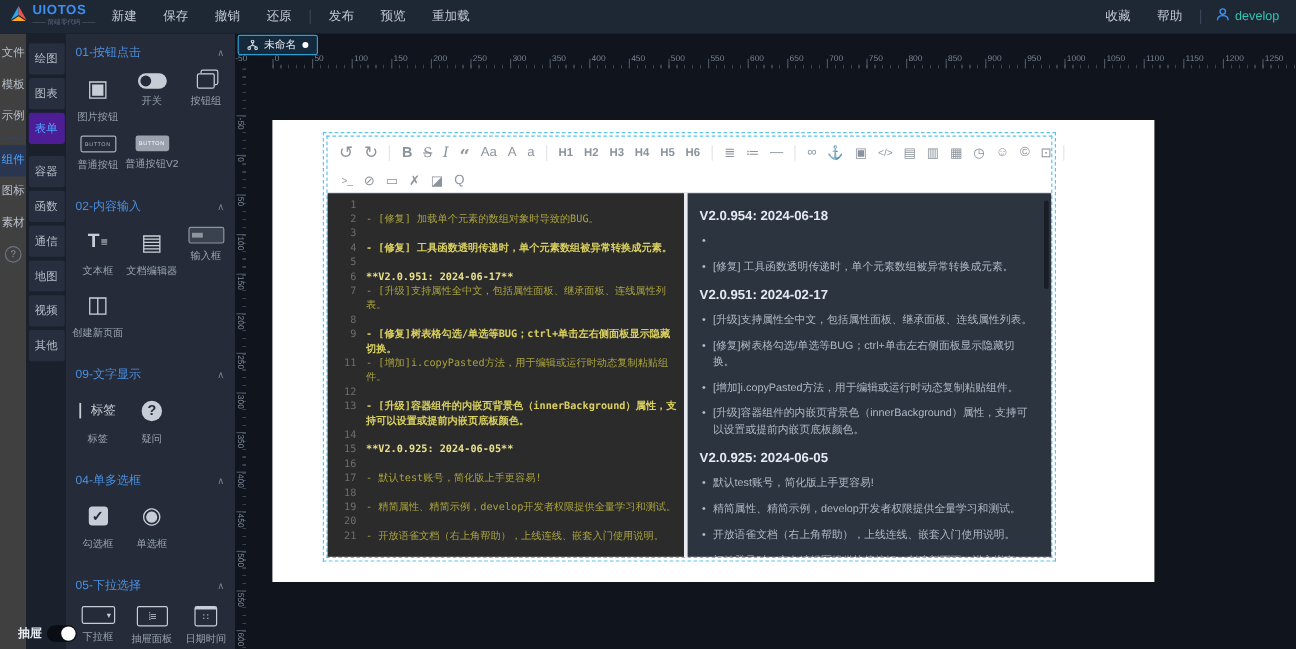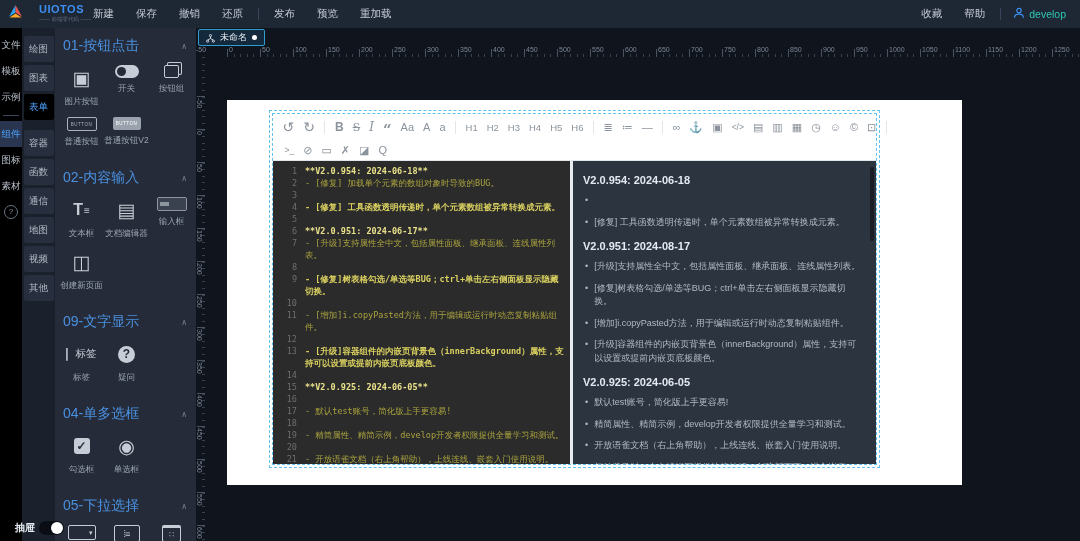--- a/index.html
+++ b/index.html
@@ -1,46 +1,46 @@
 <!DOCTYPE html>
 <html><head>
 <meta charset="utf-8">
 <style>
   html,body{margin:0;padding:0}
   body{width:1080px;height:541px;position:relative;overflow:hidden;background:#0f141d;
        font-family:"Liberation Sans",sans-serif;-webkit-font-smoothing:antialiased}
   
   .topbar{position:absolute;top:0;left:0;right:0;height:28px;background:#1e2734;display:flex;align-items:center;z-index:9}
-  .brand{display:flex;align-items:flex-start;gap:16px;padding-left:8px;width:74px}
+  .brand{display:flex;align-items:flex-end;gap:4px;padding-left:8px;width:74px}
   .brand-col{display:flex;flex-direction:column;line-height:10px}
   .brand-name{color:#3d8ef0;font-weight:bold;font-size:11px;letter-spacing:.5px}
   .brand-tag{font-size:5.5px;color:#5f6b80;white-space:nowrap}
   .brand-tag::before{content:"—— ";}.brand-tag::after{content:" ——";}
   .menu{display:flex;align-items:center}
   .menu-item{padding:0 11px;font-size:10.5px;color:#c3c9d4;cursor:pointer;white-space:nowrap}
   .vdiv{width:1px;height:12px;background:#39435a;margin:0 4px}
   .topbar-right{margin-left:auto;display:flex;align-items:center;padding-right:14px}
   .user{display:flex;align-items:center;gap:4px;padding-left:8px}
   .user-name{color:#2fc7b5;font-size:10.5px}
   
-  .rail1{position:absolute;top:28px;left:0;width:22px;bottom:0;background:#000000;display:flex;flex-direction:column;align-items:stretch;padding-top:4px}
+  .rail1{position:absolute;top:28px;left:0;width:22px;bottom:0;background:#404040;display:flex;flex-direction:column;align-items:stretch;padding-top:4px}
   .rail1-item{height:26px;display:flex;align-items:center;justify-content:center;font-size:9.5px;color:#b9c0cb;cursor:pointer;text-align:center;line-height:10px}
   .rail1-item.active{color:#4da3ff;background:#2a3550}
   .rail1-item.circ{color:#8a93a0}
   .rail1-item.circ span{width:12px;height:12px;border:1px solid #6b7382;border-radius:50%;font-size:8px;display:flex;align-items:center;justify-content:center}
   .r1-div{height:1px;background:#39435a;margin:5px 3px}
   .rail2{position:absolute;top:28px;left:22px;width:33px;bottom:0;background:#1a202c;padding-top:8px}
   .rail2-item{width:30px;height:26px;margin:0 auto 3px;border-radius:2px;background:#272e3d;display:flex;align-items:center;justify-content:center;font-size:9.5px;color:#b6bdc8;cursor:pointer}
-  .rail2-item.active{color:#4da3ff;background:#000000}
+  .rail2-item.active{color:#4da3ff;background:#4c1d95}
   .rail2-item.gap{margin-top:10px}
   
   .palette{position:absolute;top:28px;left:55px;width:141px;bottom:0;background:#252b38;overflow:hidden}
   .p-sec{margin-bottom:12px}
   .p-head{display:flex;justify-content:space-between;align-items:center;padding:9px 9px 0 8px}
-  .p-title{color:#4a90e0;font-size:14px}
+  .p-title{color:#4a90e0;font-size:10px}
   .p-chev{color:#7a8494;font-size:8px}
   .p-grid{display:grid;grid-template-columns:repeat(3,1fr);row-gap:9px;padding:10px 2px 0 4px}
   .p-item{display:flex;flex-direction:column;align-items:center;cursor:pointer}
   .p-label{font-size:8.5px;color:#9aa3b0;margin-top:5px;white-space:nowrap}
   .pi{height:26px;display:flex;align-items:center;justify-content:center;color:#c7cdd6}
   .pi-pic{font-size:19px}
   .pi-switch{width:24px;height:13px;border-radius:7px;background:#c7cdd6;position:relative}
   .pi-switch::before{content:"";position:absolute;left:2px;top:2px;width:9px;height:9px;border-radius:50%;background:#252b38}
   .pi-stack{width:13px;height:11px;border:1.5px solid #c7cdd6;border-radius:2px;box-shadow:3px -3px 0 -1px #252b38,3px -3px 0 0 #c7cdd6}
   .pi-btn{width:28px;height:12px;border:1px solid #aab2bc;border-radius:2px;font-size:4.5px;color:#aab2bc;letter-spacing:.5px}
@@ -85,21 +85,21 @@
   .editor{position:absolute;left:45px;top:13px;width:605px;height:352px;background:#fff;box-sizing:border-box;
           border:1px dashed #5fc2ec;outline:1px dashed #5fc2ec;outline-offset:2px}
   .tb1{height:26px;display:flex;align-items:center;padding:0 5px}
   .tb2{height:20px;display:flex;align-items:center;padding:0 7px;border-bottom:1px solid #e2e6ea}
   .tb-icon{color:#8b939c;font-size:11px;padding:0 4.5px;cursor:pointer;white-space:nowrap}
   .sep{width:1px;height:13px;background:#e2e6ea;margin:0 5px;flex:none}
   .bold{font-weight:bold;font-size:12px}
   .strike{text-decoration:line-through;font-family:"DejaVu Serif",serif}
   .ital{font-style:italic;font-family:"DejaVu Serif",serif;font-size:12px}
   .quote{font-family:"DejaVu Serif",serif;font-weight:bold;font-size:15px;line-height:6px;padding-top:6px}
-  .hx{font-weight:normal;font-size:9.5px}
+  .hx{font-weight:bold;font-size:9.5px}
   .small{font-size:8.5px}
   .big{font-size:14px}
   .ed-body{display:flex;height:303px}
   .src{width:297px;flex:none;background:#2b2b2b;overflow:hidden;padding-top:4px;
        font-family:"DejaVu Sans Mono",monospace;font-size:8.5px;line-height:12px}
   .row{display:flex}
   .ln{width:24px;flex:none;text-align:right;padding-right:8px;color:#6e6e6e}
   .lt{flex:1;padding-right:6px;color:#a9a23e;word-break:break-all;min-height:12px}
   .lt.head{color:#e9e18a;font-weight:bold}
   .lt.strong{color:#d9d060;font-weight:bold}
@@ -434,21 +434,20 @@
           <span class="tb-icon">⊘</span>
           <span class="tb-icon">▭</span>
           <span class="tb-icon">✗</span>
           <span class="tb-icon">◪</span>
           <span class="tb-icon">Q</span>
         </div>
       <div class="ed-body">
         <div class="src" id="src">
             <div class="row">
               <div class="ln">1</div>
-              <div class="lt head">**V2.0.954: 2024-06-18**</div>
             </div>
             <div class="row">
               <div class="ln">2</div>
               <div class="lt">- [修复] 加载单个元素的数组对象时导致的BUG。</div>
             </div>
             <div class="row">
               <div class="ln">3</div>
               <div class="lt"></div>
             </div>
             <div class="row">
@@ -467,24 +466,20 @@
               <div class="ln">7</div>
               <div class="lt">- [升级]支持属性全中文，包括属性面板、继承面板、连线属性列表。</div>
             </div>
             <div class="row">
               <div class="ln">8</div>
               <div class="lt"></div>
             </div>
             <div class="row">
               <div class="ln">9</div>
               <div class="lt strong">- [修复]树表格勾选/单选等BUG；ctrl+单击左右侧面板显示隐藏切换。</div>
-            </div>
-            <div class="row">
-              <div class="ln">10</div>
-              <div class="lt"></div>
             </div>
             <div class="row">
               <div class="ln">11</div>
               <div class="lt">- [增加]i.copyPasted方法，用于编辑或运行时动态复制粘贴组件。</div>
             </div>
             <div class="row">
               <div class="ln">12</div>
               <div class="lt"></div>
             </div>
             <div class="row">
@@ -528,21 +523,21 @@
         <div class="pv" id="pv">
           <div class="pv-scroll"></div>
         <div class="pv-h">V2.0.954: 2024-06-18</div>
             <div class="pv-li">
               <span class="blt">•</span>
             </div>
             <div class="pv-li">
               <span class="blt">•</span>
               <span>[修复] 工具函数透明传递时，单个元素数组被异常转换成元素。</span>
             </div>
-            <div class="pv-h">V2.0.951: 2024-08-17</div>
+            <div class="pv-h">V2.0.951: 2024-02-17</div>
             <div class="pv-li">
               <span class="blt">•</span>
               <span>[升级]支持属性全中文，包括属性面板、继承面板、连线属性列表。</span>
             </div>
             <div class="pv-li">
               <span class="blt">•</span>
               <span>[修复]树表格勾选/单选等BUG；ctrl+单击左右侧面板显示隐藏切换。</span>
             </div>
             <div class="pv-li">
               <span class="blt">•</span>

